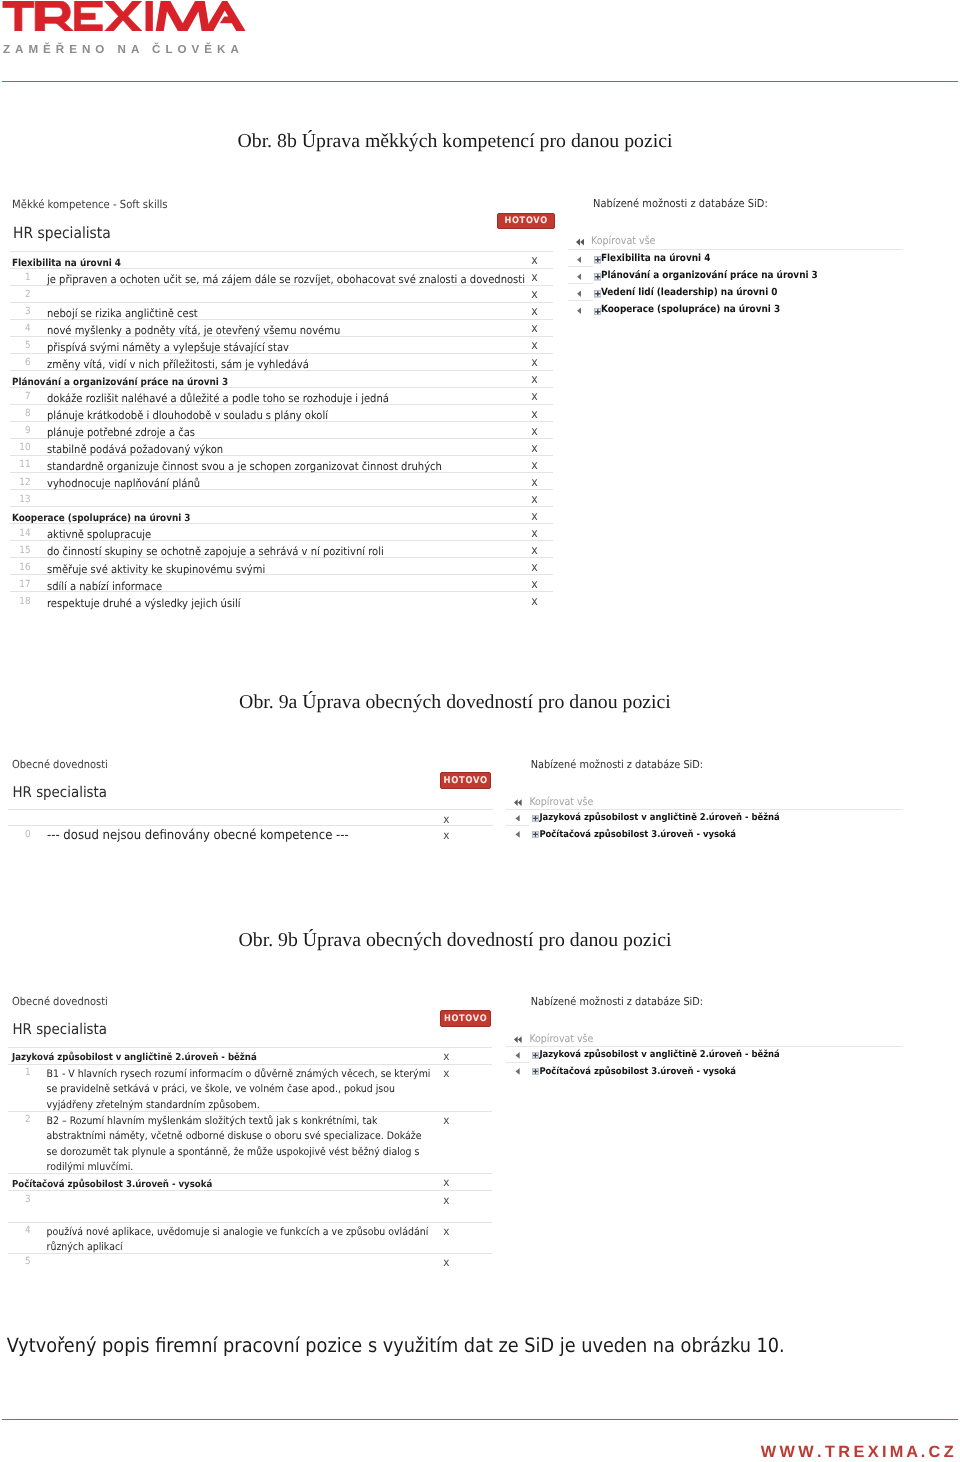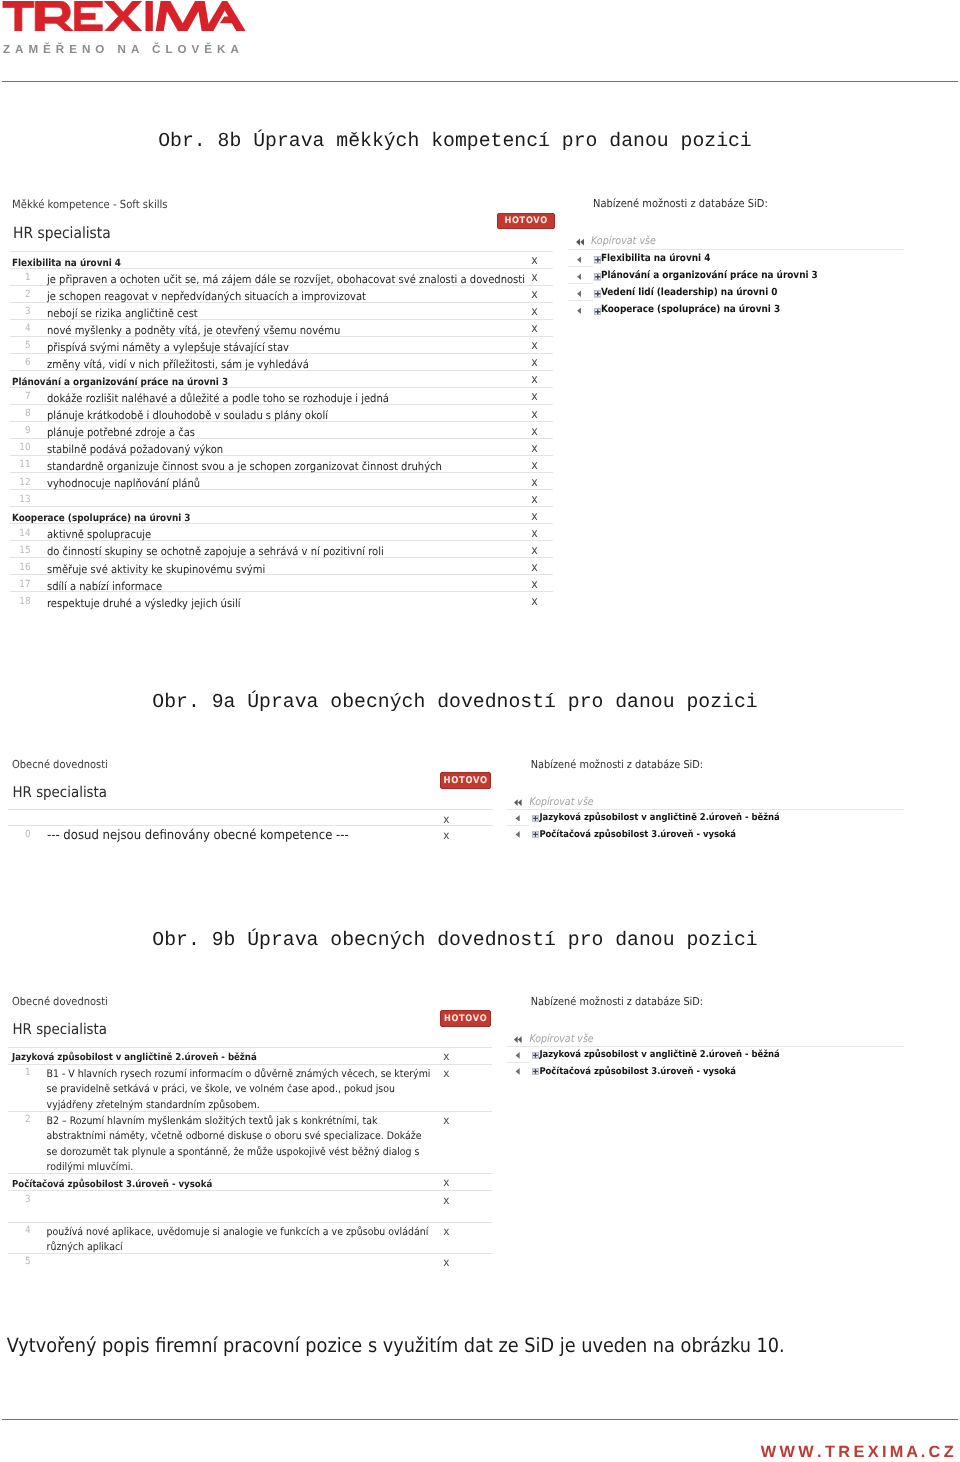--- a/index.html
+++ b/index.html
@@ -16,21 +16,21 @@
 
   
   #footer-rule{position:absolute;left:2px;top:1419px;width:956px;height:1.2px;
                background:#96616B;}
   #footer-url{position:absolute;left:760.8px;top:1443.3px;color:#BC3B33;
               font-size:16.3px;font-weight:bold;letter-spacing:-0.57px;line-height:18px;
               font-family:"Liberation Sans",sans-serif;white-space:nowrap;}
 
   
   .caption{position:absolute;left:6.7px;width:896.6px;text-align:center;
-           font-family:Liberation Mono, monospace;
+           font-family:Liberation Serif, serif;
            font-size:19.8px;line-height:24px;color:#1a1a1a;
            white-space:nowrap;}
 
   
   #closing{position:absolute;left:6.7px;top:1334px;width:944px;line-height:24px;
            font-size:19.7px;color:#1a1a1a;
            font-family:"DejaVu Sans Condensed","DejaVu Sans",sans-serif;}
 
   
   .shot{position:absolute;font-family:"DejaVu Sans Condensed","DejaVu Sans",sans-serif;}
@@ -49,21 +49,21 @@
   .lrow:last-child{border-bottom:none;}
   .lrow .num{position:absolute;text-align:right;color:#b9b9b9;font-size:8.4px;}
   .lrow .txt{position:absolute;color:#1f1f1f;font-size:8.6px;}
   .lrow.grp .txt{font-weight:bold;}
   .lrow .xm{position:absolute;color:#4a4a4a;font-size:8.2px;}
 
   
   .rlist{position:absolute;}
   .rcopy{position:relative;box-sizing:border-box;}
   .rcopy .lbl{position:absolute;color:#a3a3a3;font-size:9px;white-space:nowrap;
-              top:0;height:100%;display:flex;align-items:center;font-style:italic;}
+              top:0;height:100%;display:flex;align-items:center;}
   .rrow{position:relative;box-sizing:border-box;}
   .rrow .lbl{position:absolute;color:#141414;font-size:8.6px;font-weight:bold;white-space:nowrap;
              top:0;height:100%;display:flex;align-items:center;}
   .sep{position:absolute;background:#e6e6e6;height:1px;}
   .ic{position:absolute;line-height:0;font-size:0;}
 </style>
 </head>
 <body>
 
 <div id="logo">
@@ -113,21 +113,20 @@
           <div class="txt" style="left:1.5999999999999996px;top:3.2px;width:485px;line-height:17.05px;font-size:9.85px">Flexibilita na úrovni 4</div>
           <div class="xm" style="left:520.8000000000001px;top:1.6px;font-size:12.2px">x</div>
         </div>
         <div class="lrow" style="height:17.05px">
           <div class="num" style="left:0;width:20.2px;top:3.4px;font-size:9.8px">1</div>
           <div class="txt" style="left:36.6px;top:2.2px;width:485px;line-height:17.05px;font-size:11.1px">je připraven a ochoten učit se, má zájem dále se rozvíjet, obohacovat své znalosti a dovednosti</div>
           <div class="xm" style="left:520.8000000000001px;top:1.6px;font-size:12.2px">x</div>
         </div>
         <div class="lrow" style="height:17.05px">
           <div class="num" style="left:0;width:20.2px;top:3.4px;font-size:9.8px">2</div>
-          <div class="txt" style="left:36.6px;top:2.2px;width:485px;line-height:17.05px;font-size:11.1px">je schopen reagovat v nepředvídaných situacích a improvizovat</div>
           <div class="xm" style="left:520.8000000000001px;top:1.6px;font-size:12.2px">x</div>
         </div>
         <div class="lrow" style="height:17.05px">
           <div class="num" style="left:0;width:20.2px;top:3.4px;font-size:9.8px">3</div>
           <div class="txt" style="left:36.6px;top:2.2px;width:485px;line-height:17.05px;font-size:11.1px">nebojí se rizika angličtině cest</div>
           <div class="xm" style="left:520.8000000000001px;top:1.6px;font-size:12.2px">x</div>
         </div>
         <div class="lrow" style="height:17.05px">
           <div class="num" style="left:0;width:20.2px;top:3.4px;font-size:9.8px">4</div>
           <div class="txt" style="left:36.6px;top:2.2px;width:485px;line-height:17.05px;font-size:11.1px">nové myšlenky a podněty vítá, je otevřený všemu novému</div>

